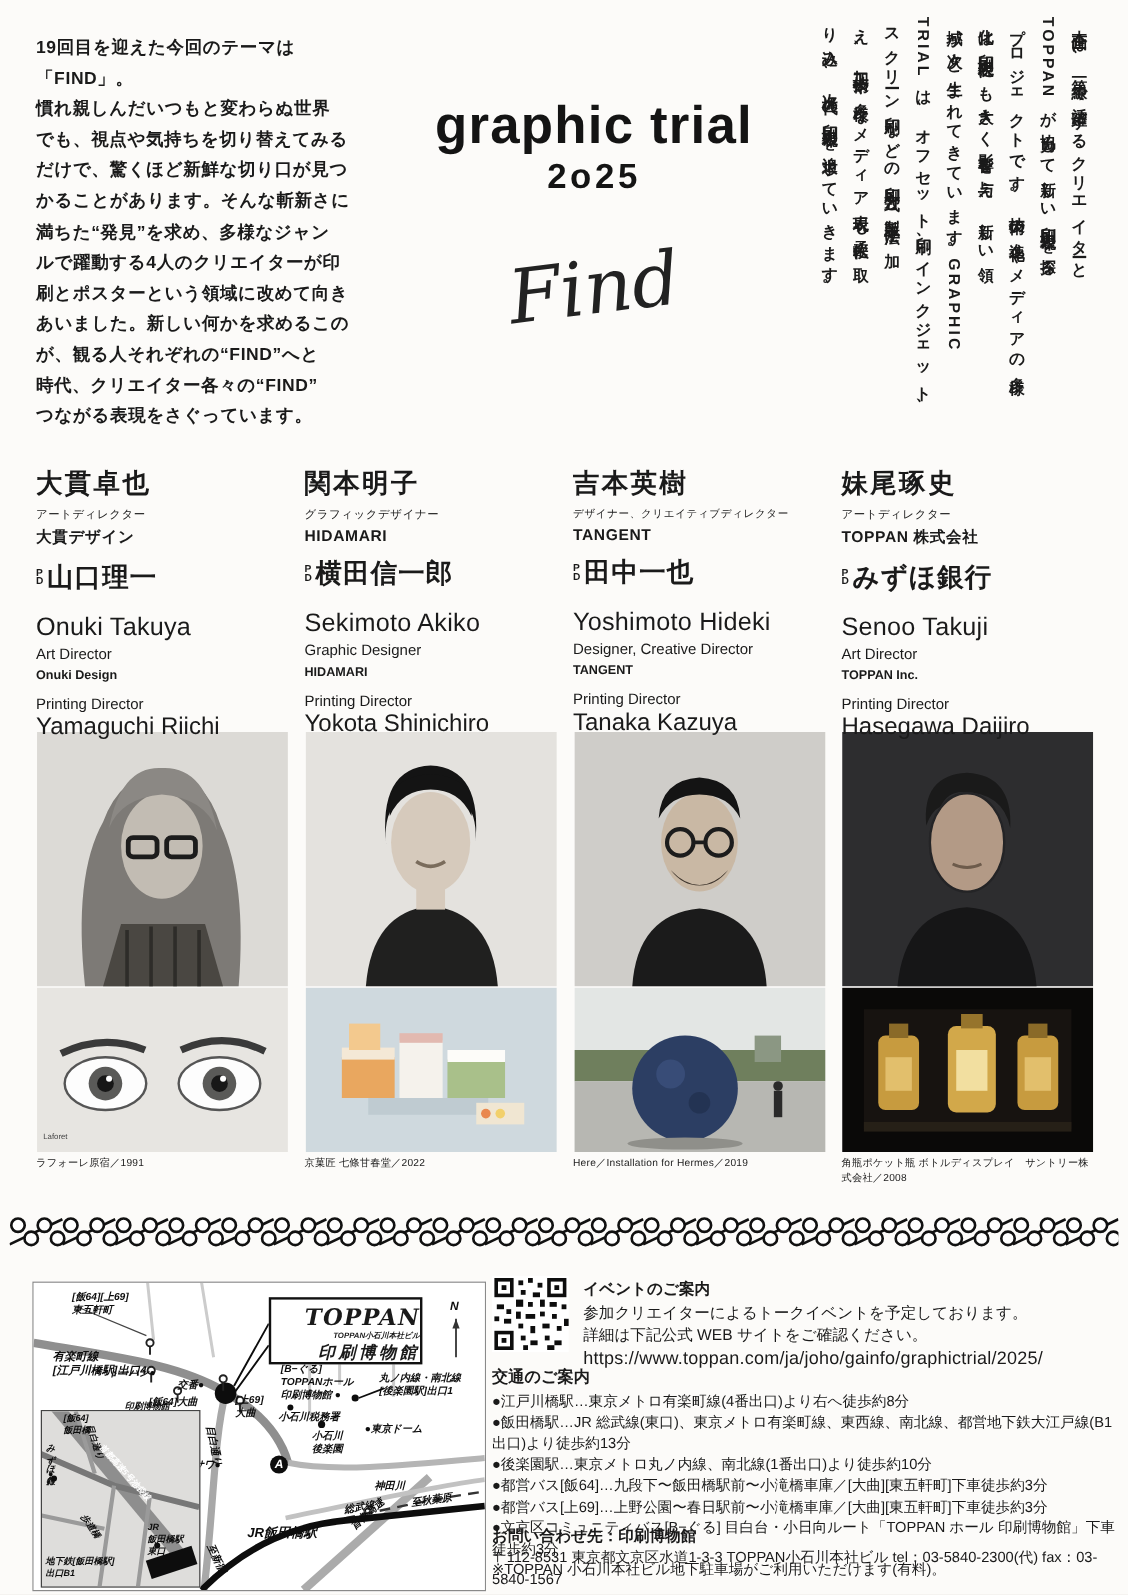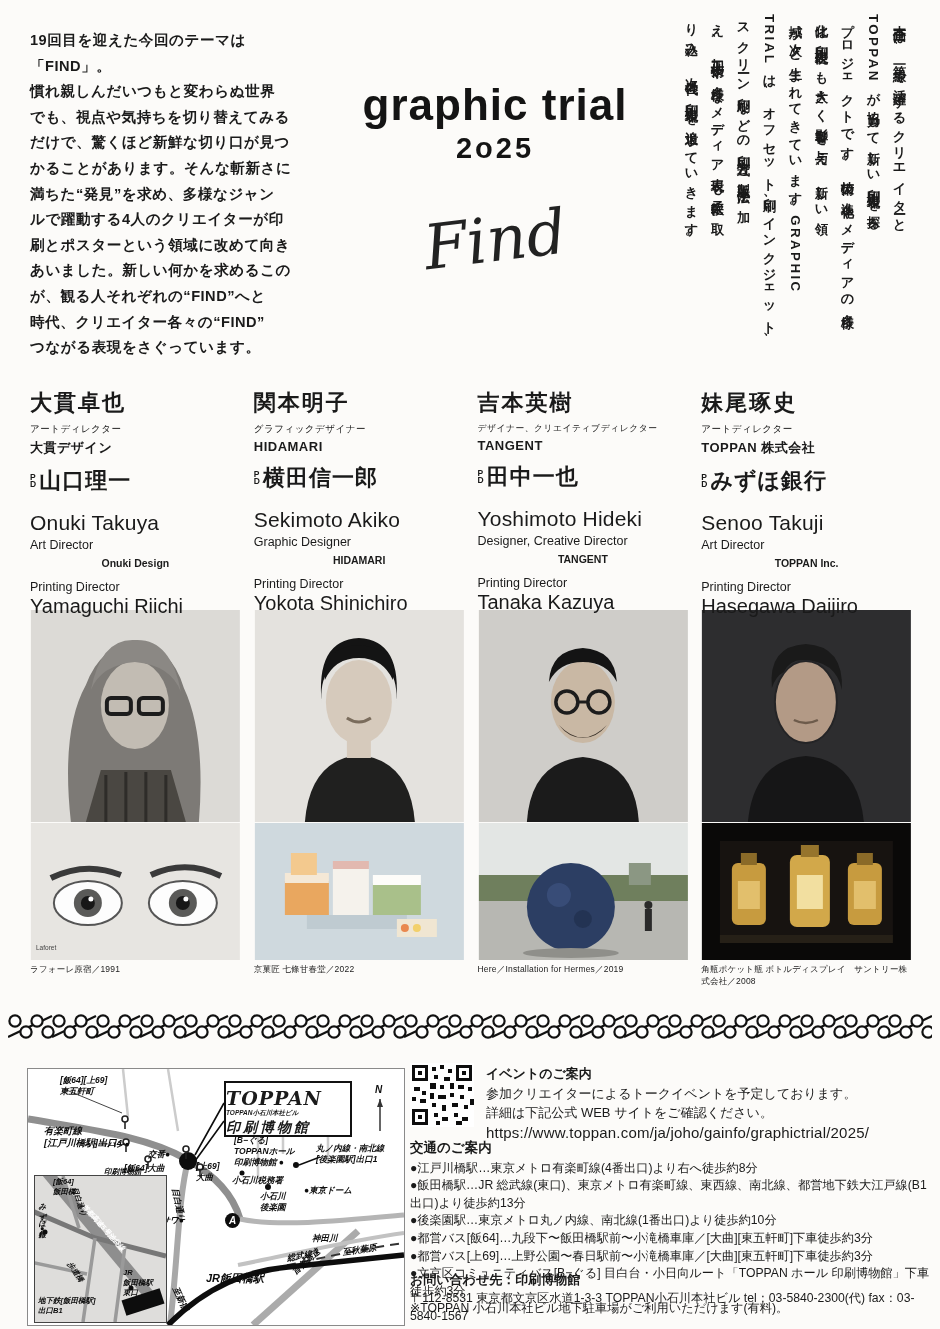--- a/index.html
+++ b/index.html
@@ -26,37 +26,37 @@
             grid-template-columns:repeat(4,1fr);column-gap:13px;}
   .c-text{height:222px;position:relative;}
   .c-name-ja{font-size:22px;font-weight:700;letter-spacing:2px;}
   .c-role-ja{font-size:9.5px;margin-top:5px;letter-spacing:.5px;}
   .c-org-ja{font-size:13px;font-weight:700;margin-top:3px;letter-spacing:.5px;}
   .pd-row{margin-top:9px;display:flex;align-items:center;gap:3px;}
   .pd-mark{display:inline-flex;flex-direction:column;font-size:8.5px;line-height:7.5px;font-weight:700;}
   .pd-name{font-size:22px;font-weight:700;letter-spacing:1px;}
   .c-name-en{margin-top:15px;font-size:21px;letter-spacing:.2px;}
   .c-role-en{font-size:12.5px;margin-top:3px;}
-  .c-org-en{font-size:10.5px;font-weight:700;margin-top:5px;text-align:center;}
+  .c-org-en{font-size:10.5px;font-weight:700;margin-top:5px;}
   .pd-title{font-size:12.5px;margin-top:11px;}
   .pd-en{font-size:20px;margin-top:1px;}
   .photo{width:100%;height:212px;display:block;}
   .work{width:100%;height:137px;display:block;margin-top:1px;}
   .caption{font-size:8.5px;margin-top:4px;color:#222;letter-spacing:.2px;}
 
   
   #ornament{left:8px;top:1012px;width:924px;height:30px;}
 
   
   #map{left:27px;top:1068px;width:376px;height:256px;background:#fff;
        border:1px solid #8a8a8a;font-weight:700;font-style:italic;}
   .ml{position:absolute;font-size:8.5px;line-height:1.3;white-space:pre-line;color:#0d0d0d;}
   .ml.big{font-size:10px;}
   #toppan-box{position:absolute;left:196px;top:12px;width:128px;height:56px;background:#fff;
-      border:2px solid #111;text-align:left;padding-top:4px;box-sizing:border-box;}
+      border:2px solid #111;text-align:right;padding-top:4px;box-sizing:border-box;}
   .tb1{font-size:19px;font-weight:800;letter-spacing:1px;font-family:"DejaVu Serif","Liberation Serif",serif;}
   .tb2{font-size:6.5px;margin-top:0px;}
   .tb3{font-size:14px;font-weight:700;letter-spacing:3px;margin-top:1px;}
   .a-badge{position:absolute;width:15px;height:15px;border-radius:50%;background:#0d0d0d;color:#fff;
       font-size:10px;font-weight:700;text-align:center;line-height:15px;}
   #inset{position:absolute;left:6px;top:106px;width:131px;height:146px;background:#dedddb;
       border:1px solid #444;overflow:hidden;}
   .rot{transform-origin:left top;}
   .vtext{writing-mode:vertical-rl;}
 

